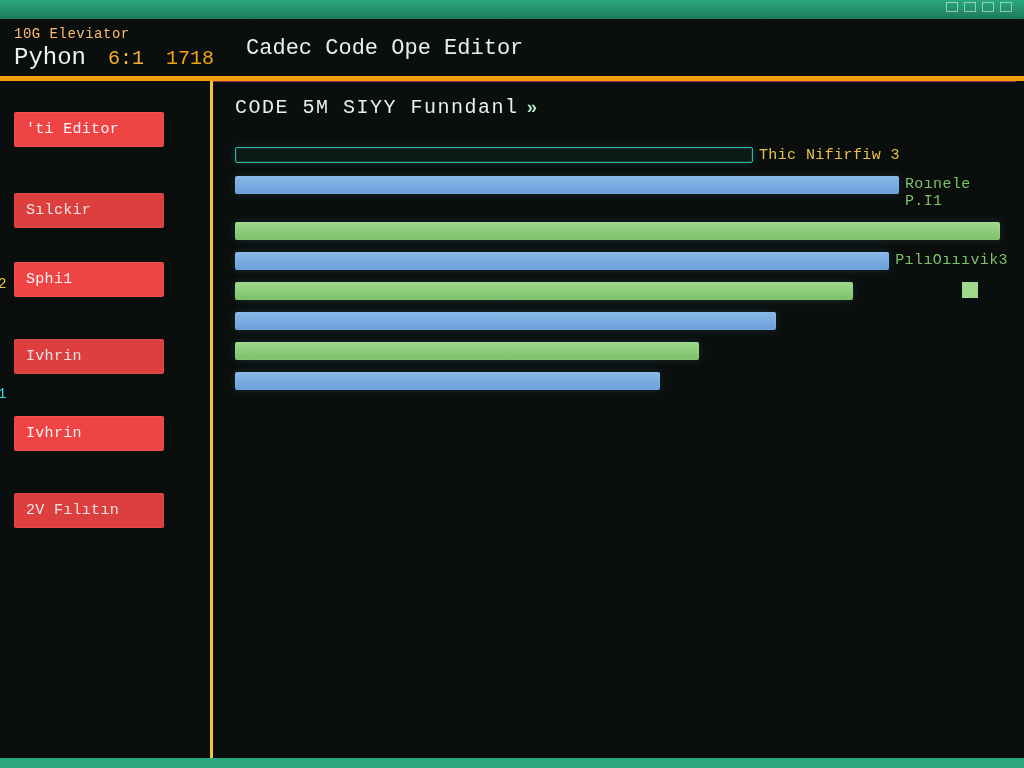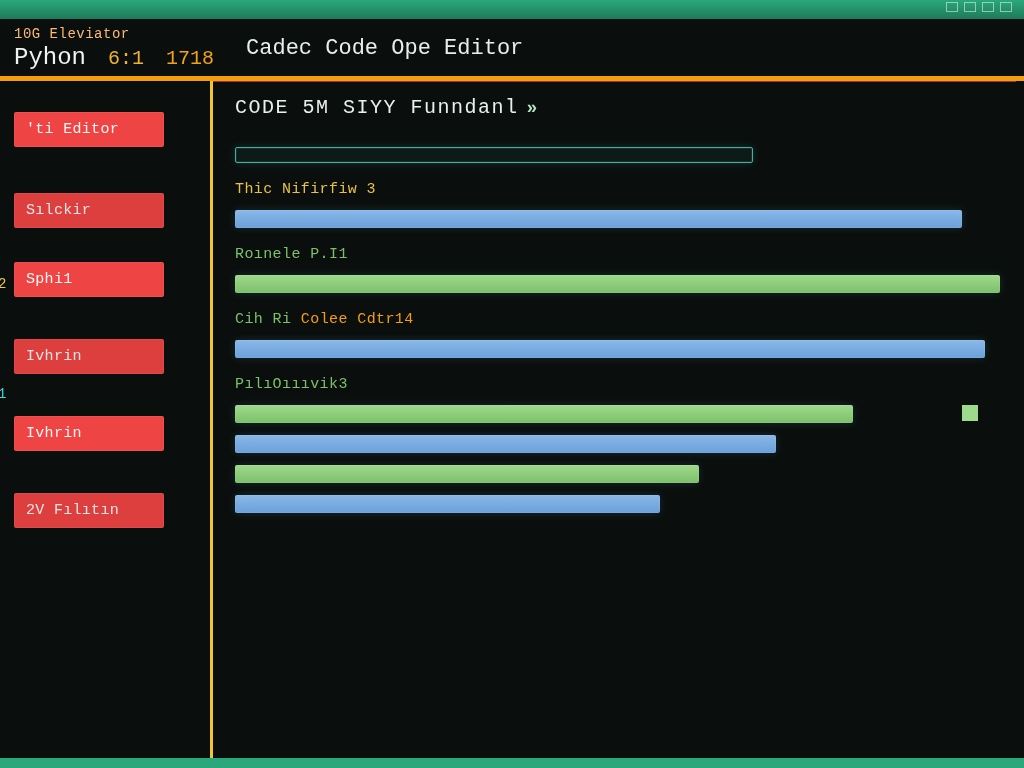--- a/index.html
+++ b/index.html
@@ -58,21 +58,21 @@
     background: linear-gradient(#c03a5c,#9f2e4b);
   }
   .heading {
     margin-top: 20px;
     font-size: 20px; letter-spacing:1.5px; color:#e9f0ec;
     display:flex; align-items:center; gap:8px;
     filter: blur(.3px);
   }
   .heading .chev { color:#b8e2c9; font-size:18px; font-weight:bold;}
   .rows { margin-top: 28px; display:flex; flex-direction:column; gap: 12px;}
-  .row { display:flex; flex-direction:column; gap:18px; }
+  .row { display:flex; flex-direction:row; gap:6px; }
   .bar {
     height: 18px; border-radius:2px;
     box-shadow: 0 0 8px rgba(120,200,255,.15), inset 0 0 0 1px rgba(255,255,255,.07);
   }
   .bar.blue  { background: linear-gradient(#8ab8e8,#6aa0da); }
   .bar.green { background: linear-gradient(#9fd98c,#7cc06a); }
   .bar.teal  { background: linear-gradient(#4fd9c3,#2fb8a2); }
   .bar.box  { height:16px; border:1px solid #2fb8a2; background:rgba(47,184,162,.08);}
   .label { font-size:15px; letter-spacing:.4px; filter: blur(.3px);}
   .label.yellow{color:#e8c04a}
@@ -140,21 +140,20 @@
         <div class="row" style="position: relative;">
           <div class="bar box teal" style="width: 67%;"></div>
           <div class="label yellow">Thic Nifirfiw 3</div>
         </div>
         <div class="row" style="position: relative;">
           <div class="bar blue" style="width: 94%;"></div>
           <div class="label green">Roınele P.I1</div>
         </div>
         <div class="row" style="position: relative;">
           <div class="bar green" style="width: 99%;"></div>
-          <div class="label mix"><span class="a">Cih Ri</span> <span class="b">Colee Cdtr14</span></div>
         </div>
         <div class="row" style="position: relative;">
           <div class="bar blue" style="width: 97%;"></div>
           <div class="label green">PılıOıııvik3</div>
         </div>
         <div class="row" style="position: relative;">
           <div class="bar green" style="width: 80%;"></div>
           <span class="pip" style="top: 0px;"></span>
         </div>
         <div class="row" style="position: relative;">

